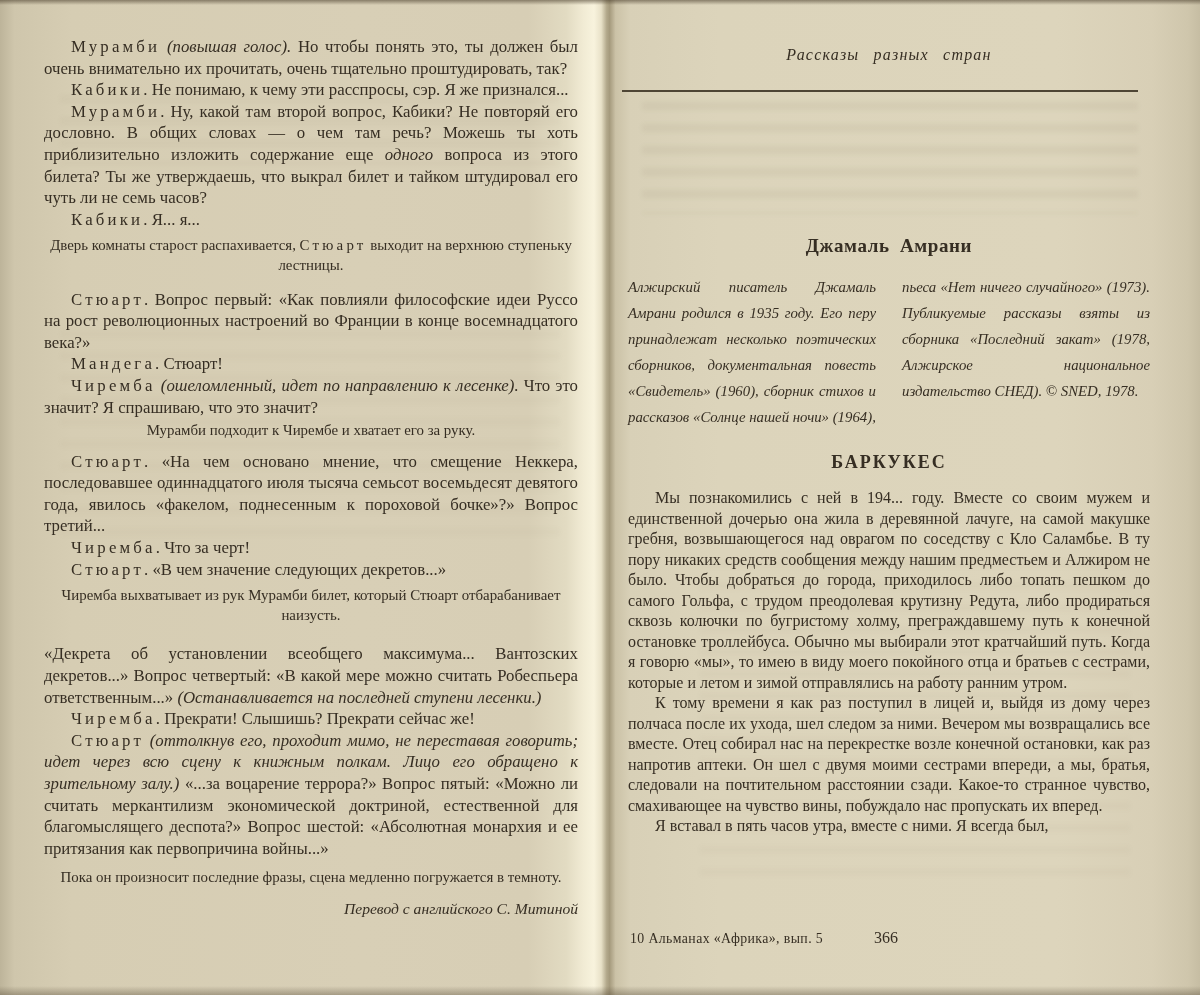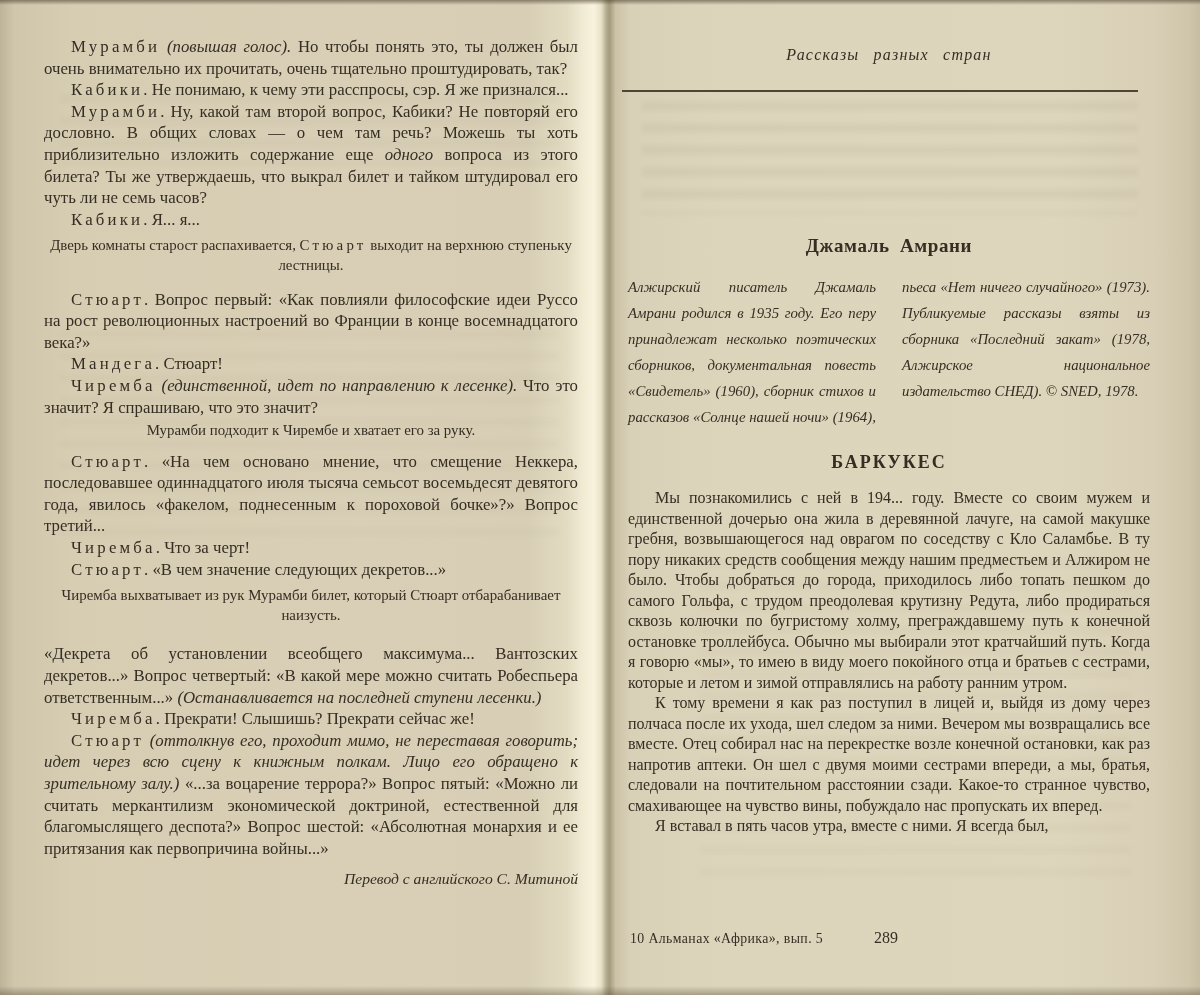--- a/index.html
+++ b/index.html
@@ -64,29 +64,30 @@
   <div class="ghost" style="left:60px;top:330px;width:500px;height:210px;opacity:.3;"></div>
 
   <div class="page-content lp" id="left-paragraphs">
       <div class="para dialogue"><span class="seg-speaker">Мурамби</span><span class="seg-italic"> (повышая голос).</span><span class="seg-normal"> Но чтобы понять это, ты должен был очень внимательно их прочитать, очень тщательно проштудировать, так?</span></div>
       <div class="para dialogue"><span class="seg-speaker">Кабики</span><span class="seg-normal">. Не понимаю, к чему эти расспросы, сэр. Я же признался...</span></div>
       <div class="para dialogue"><span class="seg-speaker">Мурамби</span><span class="seg-normal">. Ну, какой там второй вопрос, Кабики? Не повторяй его дословно. В общих словах — о чем там речь? Можешь ты хоть приблизительно изложить содержание еще </span><span class="seg-italic">одного</span><span class="seg-normal"> вопроса из этого билета? Ты же утверждаешь, что выкрал билет и тайком штудировал его чуть ли не семь часов?</span></div>
       <div class="para dialogue"><span class="seg-speaker">Кабики</span><span class="seg-normal">. Я... я...</span></div>
       <div class="para stage"><span class="seg-normal">Дверь комнаты старост распахивается, </span><span class="seg-speaker">Стюарт</span><span class="seg-normal"> выходит на верхнюю ступеньку лестницы.</span></div>
       <div class="para dialogue"><span class="seg-speaker">Стюарт</span><span class="seg-normal">. Вопрос первый: «Как повлияли философские идеи Руссо на рост революционных настроений во Франции в конце восемнадцатого века?»</span></div>
       <div class="para dialogue"><span class="seg-speaker">Мандега</span><span class="seg-normal">. Стюарт!</span></div>
-      <div class="para dialogue"><span class="seg-speaker">Чиремба</span><span class="seg-italic"> (единственной, идет по направлению к лесенке).</span><span class="seg-normal"> Что это значит? Я спрашиваю, что это значит?</span></div>
+      <div class="para dialogue"><span class="seg-speaker">Чиремба</span><span class="seg-italic"> (ошеломленный, идет по направлению к лесенке).</span><span class="seg-normal"> Что это значит? Я спрашиваю, что это значит?</span></div>
       <div class="para stage"><span class="seg-normal">Мурамби подходит к Чирембе и хватает его за руку.</span></div>
       <div class="para dialogue"><span class="seg-speaker">Стюарт</span><span class="seg-normal">. «На чем основано мнение, что смещение Неккера, последовавшее одиннадцатого июля тысяча семьсот восемьдесят девятого года, явилось «факелом, поднесенным к пороховой бочке»?» Вопрос третий...</span></div>
       <div class="para dialogue"><span class="seg-speaker">Чиремба</span><span class="seg-normal">. Что за черт!</span></div>
       <div class="para dialogue"><span class="seg-speaker">Стюарт</span><span class="seg-normal">. «В чем значение следующих декретов...»</span></div>
       <div class="para stage"><span class="seg-normal">Чиремба выхватывает из рук Мурамби билет, который Стюарт отбарабанивает наизусть.</span></div>
       <div class="para plain"><span class="seg-normal">«Декрета об установлении всеобщего максимума... Вантозских декретов...» Вопрос четвертый: «В какой мере можно считать Робеспьера ответственным...» </span><span class="seg-italic">(Останавливается на последней ступени лесенки.)</span></div>
       <div class="para dialogue"><span class="seg-speaker">Чиремба</span><span class="seg-normal">. Прекрати! Слышишь? Прекрати сейчас же!</span></div>
       <div class="para dialogue"><span class="seg-speaker">Стюарт</span><span class="seg-italic"> (оттолкнув его, проходит мимо, не переставая говорить; идет через всю сцену к книжным полкам. Лицо его обращено к зрительному залу.)</span><span class="seg-normal"> «...за воцарение террора?» Вопрос пятый: «Можно ли считать меркантилизм экономической доктриной, естественной для благомыслящего деспота?» Вопрос шестой: «Абсолютная монархия и ее притязания как первопричина войны...»</span></div>
+      <div class="para stage"><span class="seg-normal">Пока он произносит последние фразы, сцена медленно погружается в темноту.</span></div>
       <div class="para translation"><span class="seg-italic">Перевод с английского С. Митиной</span></div>
     </div>
 
   <div class="page-content rp-header">Рассказы разных стран</div>
   <div class="rp-rule"></div>
 
   <div class="page-content rp-author">Джамаль Амрани</div>
 
   <div class="page-content rp-bio">
     <p class="bio-col">Алжирский писатель Джамаль Амрани родился в 1935 году. Его перу принадлежат несколько поэтических сборников, документальная повесть «Свидетель» (1960), сборник стихов и рассказов «Солнце нашей ночи» (1964),</p>
@@ -96,16 +97,16 @@
   <div class="page-content rp-title">БАРКУКЕС</div>
 
   <div class="page-content rp-story" id="story-paragraphs">
       <div class="story-para">Мы познакомились с ней в 194... году. Вместе со своим мужем и единственной дочерью она жила в деревянной лачуге, на самой макушке гребня, возвышающегося над оврагом по соседству с Кло Саламбье. В ту пору никаких средств сообщения между нашим предместьем и Алжиром не было. Чтобы добраться до города, приходилось либо топать пешком до самого Гольфа, с трудом преодолевая крутизну Редута, либо продираться сквозь колючки по бугристому холму, преграждавшему путь к конечной остановке троллейбуса. Обычно мы выбирали этот кратчайший путь. Когда я говорю «мы», то имею в виду моего покойного отца и братьев с сестрами, которые и летом и зимой отправлялись на работу ранним утром.</div>
       <div class="story-para">К тому времени я как раз поступил в лицей и, выйдя из дому через полчаса после их ухода, шел следом за ними. Вечером мы возвращались все вместе. Отец собирал нас на перекрестке возле конечной остановки, как раз напротив аптеки. Он шел с двумя моими сестрами впереди, а мы, братья, следовали на почтительном расстоянии сзади. Какое-то странное чувство, смахивающее на чувство вины, побуждало нас пропускать их вперед.</div>
       <div class="story-para">Я вставал в пять часов утра, вместе с ними. Я всегда был,</div>
     </div>
 
   <div class="page-content rp-footer">
     <span class="footer-signature">10  Альманах «Африка», вып. 5</span>
-    <span class="footer-pagenum">289</span>
+    <span class="footer-pagenum">366</span>
   </div>
 
 </div>
 
 </body></html>

